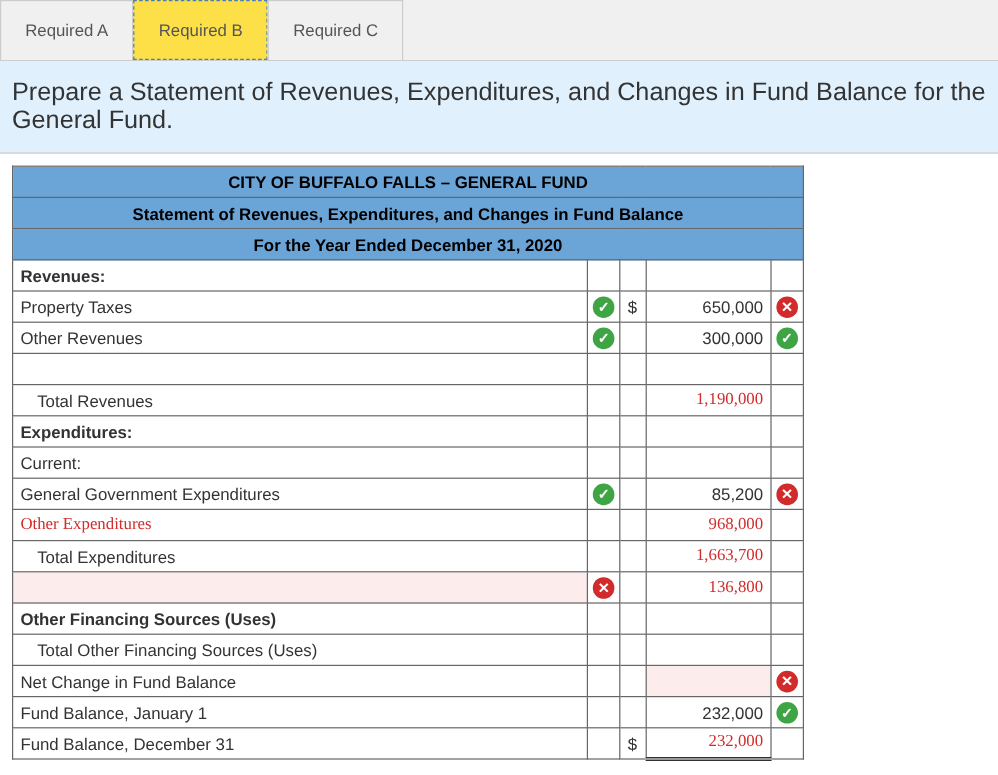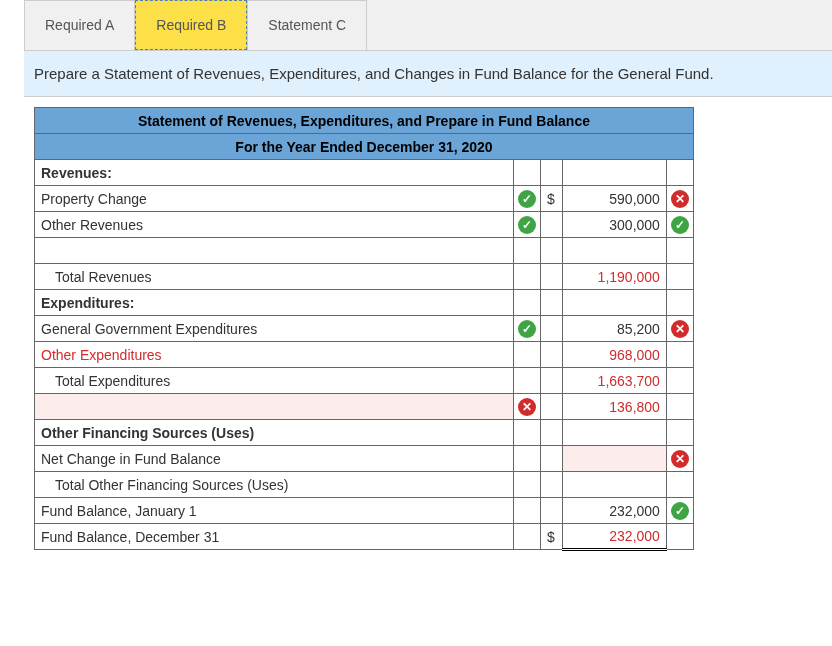--- a/index.html
+++ b/index.html
@@ -6,21 +6,20 @@
   body {
     margin: 0;
     padding: 0;
     font-family: Arial, Helvetica, sans-serif;
     font-size: 14px;
     color: #333;
     background: #fff;
   }
   .container {
     width: 832px;
-    padding-left: 24px;
   }
   .tabs {
     display: flex;
     background: #f0f0f0;
     border-bottom: 1px solid #ccc;
   }
   .tab {
     padding: 16px 20px;
     border: 1px solid #ccc;
     border-bottom: none;
@@ -29,21 +28,21 @@
     font-size: 14px;
     color: #555;
   }
   .tab.active {
     background: #fde047;
     border: 1px dashed #4a7db5;
   }
   .instruction {
     background: #e0f0fc;
     padding: 14px 10px;
-    font-size: 15px;
+    font-size: 21px;
     color: #333;
     border-bottom: 1px solid #ccc;
   }
   .statement-wrap {
     padding: 10px;
   }
   table.statement {
     border-collapse: collapse;
     width: 660px;
     font-size: 14px;
@@ -69,21 +68,21 @@
   .section-label {
     font-weight: bold;
   }
   .indent1 { padding-left: 20px !important; }
   .label-col { width: 460px; }
   .mark-col { width: 26px; text-align: center; padding: 2px !important; }
   .sym-col  { width: 20px; text-align: left; }
   .val-col  { width: 100px; text-align: right; padding-right: 6px; }
   .val-mark-col { width: 26px; text-align: center; padding: 2px !important; }
   .num { text-align: right; }
-  .red { color: #d12b2b; }
+  .red { color: #d12b2b; font-family: Liberation Serif, serif; }
   .pink-bg { background: #fdecec; }
   .check, .cross {
     display: inline-block;
     width: 18px; height: 18px;
     border-radius: 50%;
     line-height: 18px;
     font-size: 12px;
     color: #fff;
     text-align: center;
     font-weight: bold;
@@ -95,48 +94,51 @@
   }
 </style>
 </head>
 <body>
 
 <div class="container">
 
   <div class="tabs">
     <div class="tab">Required A</div>
     <div class="tab active">Required B</div>
-    <div class="tab">Statement C</div>
+    <div class="tab">Required C</div>
   </div>
 
   <div class="instruction">Prepare a Statement of Revenues, Expenditures, and Changes in Fund Balance for the General Fund.</div>
 
   <div class="statement-wrap">
   <table class="statement">
     <tbody>
-    <tr>
-            <td class="hdr-sub" colspan="5">Statement of Revenues, Expenditures, and Prepare in Fund Balance</td>
+          <tr>
+            <td class="hdr" colspan="5">CITY OF BUFFALO FALLS – GENERAL FUND</td>
+          </tr>
+    <tr>
+            <td class="hdr-sub" colspan="5">Statement of Revenues, Expenditures, and Changes in Fund Balance</td>
           </tr>
     <tr>
             <td class="hdr-sub" colspan="5">For the Year Ended December 31, 2020</td>
           </tr>
 
     <tr>
       <td class="label-col section-label">Revenues:</td>
       <td class="mark-col"></td>
       <td class="sym-col"></td>
       <td class="val-col"></td>
       <td class="val-mark-col"></td>
     </tr>
 
     <tr>
-      <td class="label-col">Property Change</td>
+      <td class="label-col">Property Taxes</td>
       <td class="mark-col"><span class="check">✓</span></td>
       <td class="sym-col">$</td>
-      <td class="val-col num">590,000</td>
+      <td class="val-col num">650,000</td>
       <td class="val-mark-col"><span class="cross">✕</span></td>
     </tr>
 
     <tr>
       <td class="label-col">Other Revenues</td>
       <td class="mark-col"><span class="check">✓</span></td>
       <td class="sym-col"></td>
       <td class="val-col num">300,000</td>
       <td class="val-mark-col"><span class="check">✓</span></td>
     </tr>
@@ -158,20 +160,27 @@
     </tr>
 
     <tr>
       <td class="label-col section-label">Expenditures:</td>
       <td class="mark-col"></td>
       <td class="sym-col"></td>
       <td class="val-col"></td>
       <td class="val-mark-col"></td>
     </tr>
 
+    <tr>
+      <td class="label-col">Current:</td>
+      <td class="mark-col"></td>
+      <td class="sym-col"></td>
+      <td class="val-col"></td>
+      <td class="val-mark-col"></td>
+    </tr>
 
     <tr>
       <td class="label-col">General Government Expenditures</td>
       <td class="mark-col"><span class="check">✓</span></td>
       <td class="sym-col"></td>
       <td class="val-col num">85,200</td>
       <td class="val-mark-col"><span class="cross">✕</span></td>
     </tr>
 
     <tr>
@@ -200,33 +209,33 @@
 
     <tr>
       <td class="label-col section-label">Other Financing Sources (Uses)</td>
       <td class="mark-col"></td>
       <td class="sym-col"></td>
       <td class="val-col"></td>
       <td class="val-mark-col"></td>
     </tr>
 
     <tr>
+      <td class="label-col indent1">Total Other Financing Sources (Uses)</td>
+      <td class="mark-col"></td>
+      <td class="sym-col"></td>
+      <td class="val-col"></td>
+      <td class="val-mark-col"></td>
+    </tr>
+
+    <tr>
       <td class="label-col">Net Change in Fund Balance</td>
       <td class="mark-col"></td>
       <td class="sym-col"></td>
       <td class="val-col num pink-bg"></td>
       <td class="val-mark-col"><span class="cross">✕</span></td>
-    </tr>
-
-    <tr>
-      <td class="label-col indent1">Total Other Financing Sources (Uses)</td>
-      <td class="mark-col"></td>
-      <td class="sym-col"></td>
-      <td class="val-col"></td>
-      <td class="val-mark-col"></td>
     </tr>
 
     <tr>
       <td class="label-col">Fund Balance, January 1</td>
       <td class="mark-col"></td>
       <td class="sym-col"></td>
       <td class="val-col num">232,000</td>
       <td class="val-mark-col"><span class="check">✓</span></td>
     </tr>
 

